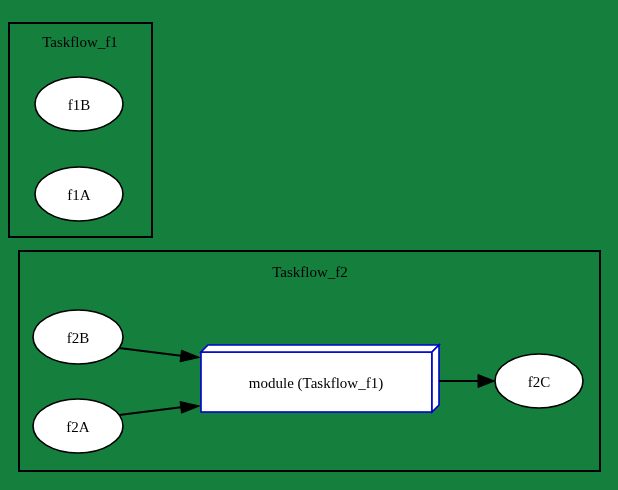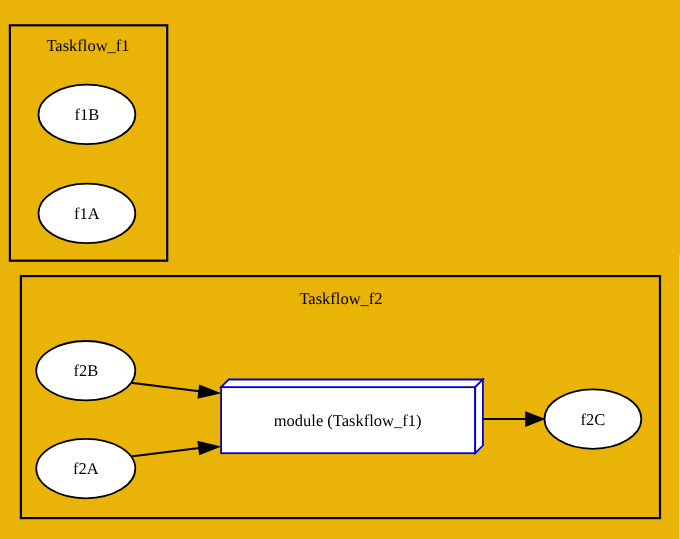--- a/index.html
+++ b/index.html
@@ -7,21 +7,21 @@
     padding: 0;
     background: #ffffff;
   }
   body {
     font-family: "Liberation Serif", "DejaVu Serif", serif;
   }
   #canvas {
     position: relative;
     width: 618px;
     height: 490px;
-    background: #eab308;
+    background: #15803d;
     overflow: hidden;
   }
   #graph-svg {
     position: absolute;
     left: 0;
     top: 0;
     width: 618px;
     height: 490px;
   }
   .cluster-rect {

